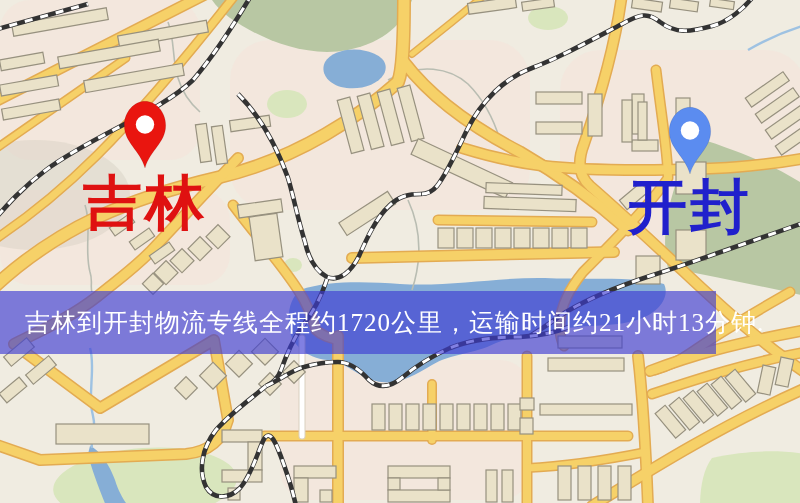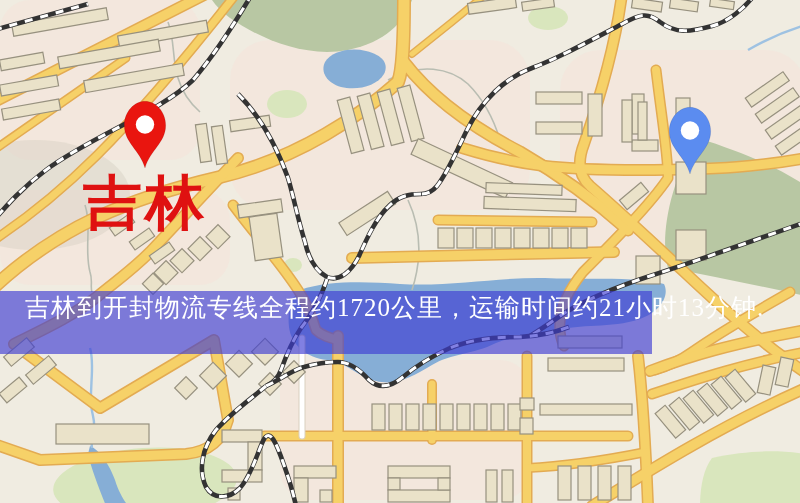--- a/index.html
+++ b/index.html
@@ -19,21 +19,21 @@
   .stream{fill:none;stroke:var(--stream);stroke-width:1.6;}
   .stream-blue{fill:none;stroke:#9ec2e2;stroke-width:2.4;}
   [data-name="road-casings"] path{fill:none;stroke:var(--road-casing);stroke-linecap:round;stroke-linejoin:round;}
   [data-name="roads-layer"] path{fill:none;stroke:var(--road-fill);stroke-linecap:round;stroke-linejoin:round;}
   .minor-c{fill:none;stroke:#d9d0bf;stroke-width:7;stroke-linecap:round;}
   .minor-f{fill:none;stroke:var(--minor-road);stroke-width:5;stroke-linecap:round;}
   [data-name="buildings-layer"] rect{fill:var(--building);stroke:var(--building-stroke);stroke-width:1.2;}
   .rail-base{fill:none;stroke:var(--railway);stroke-width:4.6;}
   .rail-dash{fill:none;stroke:#ffffff;stroke-width:3;stroke-dasharray:8 8;}
   .pin-body{stroke:rgba(0,0,0,.15);stroke-width:.6;}
-  .banner{position:absolute;left:0;top:291px;width:652px;height:63px;display:flex;align-items:flex-start;box-sizing:border-box;padding-left:25px;}
+  .banner{position:absolute;left:0;top:291px;width:716px;height:63px;display:flex;align-items:center;box-sizing:border-box;padding-left:25px;}
   .banner span{font-family:"Liberation Serif","DejaVu Serif",serif;font-size:25px;letter-spacing:1px;white-space:nowrap;}
   .map-label{position:absolute;transform:translateX(-50%);font-weight:bold;font-size:59px;letter-spacing:3px;line-height:1;white-space:nowrap;}
 </style>
 </head>
 <body>
 
 <div class="stage" data-name="map-screenshot">
   <svg width="800" height="503" viewBox="0 0 800 503" data-name="map-canvas">
 
     <rect x="0" y="0" width="800" height="503" fill="var(--map-bg)" data-name="map-background"></rect>
@@ -267,13 +267,14 @@
       <path class="pin-body" d="M0,0 C-5,-18 -20.7,-25.3 -20.7,-42.6 C-20.7,-56.4 -10.6,-66.7 0,-66.7 C10.6,-66.7 20.7,-56.4 20.7,-42.6 C20.7,-25.3 5,-18 0,0 Z" fill="#e9150f"></path>
       <circle cx="0" cy="-43.5" r="9.2" fill="#ffffff"></circle>
     </g>
     <g data-name="destination-pin-icon" transform="translate(690,174)">
       <path class="pin-body" d="M0,0 C-5,-18 -20.7,-25.3 -20.7,-42.6 C-20.7,-56.4 -10.6,-66.7 0,-66.7 C10.6,-66.7 20.7,-56.4 20.7,-42.6 C20.7,-25.3 5,-18 0,0 Z" fill="#5b8cf0"></path>
       <circle cx="0" cy="-43.5" r="9.2" fill="#ffffff"></circle>
     </g>
   </svg>
 
   <div class="map-label" data-name="origin-label" style="left: 145px; top: 174px; color: rgb(223, 17, 17);">吉林</div>
+  <div class="map-label" data-name="destination-label" style="left: 690px; top: 178px; color: rgb(32, 32, 204);">开封</div>
 </div>
 
 </body></html>

